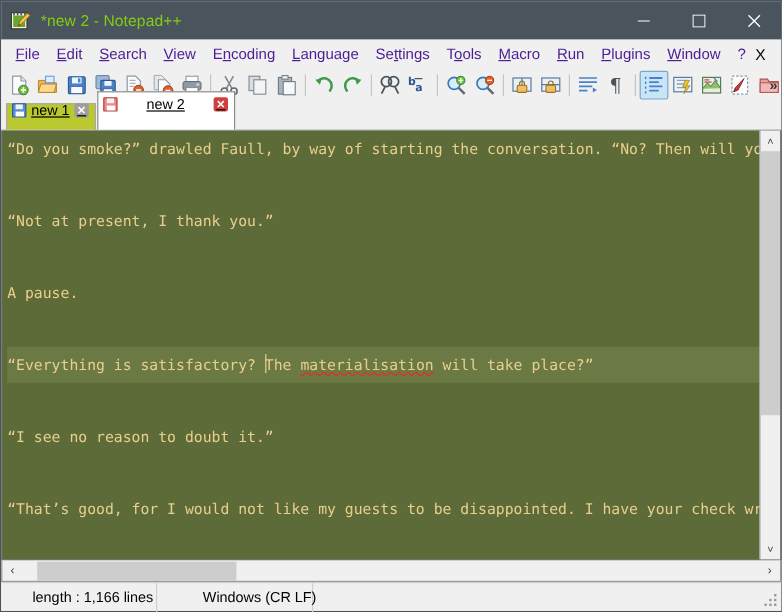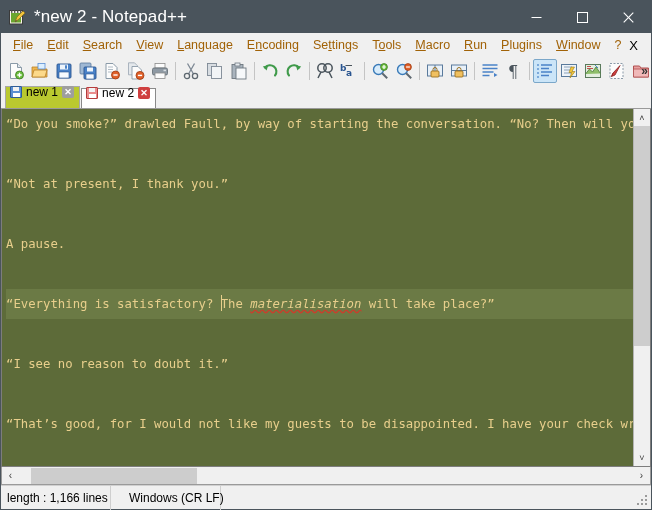--- a/index.html
+++ b/index.html
@@ -31,22 +31,22 @@
     flex: none;
     position: relative;
   }
   .title-icon {
     width: 18px; height: 18px;
     margin-left: 7px; margin-right: 8px;
     position: relative;
     flex: none;
   }
   .title-text {
-    color: #ffffff;
-    font-size: 17px;
+    color: #84cc16;
+    font-size: 13px;
     letter-spacing: 0.1px;
     white-space: nowrap;
   }
   .win-controls {
     position: absolute;
     right: 0; top: 0;
     height: 32px;
     display: flex;
   }
   .win-btn {
@@ -61,21 +61,21 @@
     background: #f0f0f0;
     display: flex;
     align-items: center;
     flex: none;
     padding-left: 5px;
     border-bottom: 0px solid #dcdcdc;
     position: relative;
   }
   .menu-item {
     font-size: 12.5px;
-    color: #a16207;
+    color: #4c1d95;
     padding: 3px 7px 3px 7px;
     white-space: nowrap;
     line-height: 15px;
   }
   .menu-item u { text-decoration: underline; }
   .menu-close-x {
     position: absolute;
     right: 8px;
     font-size: 13px;
     color: #000;
@@ -129,26 +129,28 @@
     display: flex;
     align-items: center;
     padding: 0 5px 12px 4px;
     font-size: 12px;
     color: #000;
     margin-right: 1px;
     border: 1px solid #a8a8a8;
     border-bottom: none;
     position: relative;
     white-space: nowrap;
+    text-decoration: underline;
   }
   .tab.inactive { background: #bac92f; }
   .tab.active {
     background: #ffffff;
-    height: 20px;
+    height: 32px;
     border-color: #8a8a8a;
+    gap: 20px;
   }
   .tab-label { margin: 0 4px; }
   .floppy {
     width: 12px; height: 12px;
     flex: none;
     position: relative;
     border-radius: 1px;
   }
   .floppy.blue  { background: #5b8fd4; border: 1px solid #2f5c96; }
   .floppy.red   { background: #e98c8c; border: 1px solid #b43c3c; }
@@ -212,21 +214,20 @@
     display: inline-block;
     width: 0;
     border-left: 1px solid #e8cf8c;
     height: 16px;
     vertical-align: -3px;
     margin: 0 -1px 0 0;
   }
   .misspell {
     text-decoration: underline wavy #cf3a2a;
     text-decoration-skip-ink: none;
-    font-style: italic;
   }
 
   
   .vscroll {
     width: 17px;
     background: #f0f0f0;
     border-left: 1px solid #b4b4b4;
     flex: none;
     position: relative;
     display: flex;
@@ -286,20 +287,21 @@
     border-top: 1px solid #d0d0d0;
     position: relative;
   }
   .sb-cell {
     height: 24px;
     display: flex;
     align-items: center;
     padding: 0 8px;
     white-space: nowrap;
     border-right: 1px solid #cfcfcf;
+    margin-left: 20px;
   }
   .sb-cell.first  { width: 110px; padding-left: 6px; }
   .sb-cell.pos    { width: 262px; }
   .sb-cell.eol    { width: 110px; justify-content: flex-start; padding-left: 18px; }
   .sb-cell.enc    { width: 90px; padding-left: 12px; }
   .sb-cell.ins    { flex: 1 1 auto; padding-left: 12px; border-right: none; }
   .sb-grip {
     position: absolute;
     right: 2px; bottom: 2px;
     width: 12px; height: 12px;
@@ -347,22 +349,22 @@
           </svg>
       </div>
     </div>
   </div>
 
   <div class="menubar">
     <div class="menu-item"><u>F</u>ile</div>
     <div class="menu-item"><u>E</u>dit</div>
     <div class="menu-item"><u>S</u>earch</div>
     <div class="menu-item"><u>V</u>iew</div>
+    <div class="menu-item">E<u>n</u>coding</div>
     <div class="menu-item"><u>L</u>anguage</div>
-    <div class="menu-item">E<u>n</u>coding</div>
     <div class="menu-item">Se<u>t</u>tings</div>
     <div class="menu-item">T<u>o</u>ols</div>
     <div class="menu-item"><u>M</u>acro</div>
     <div class="menu-item"><u>R</u>un</div>
     <div class="menu-item"><u>P</u>lugins</div>
     <div class="menu-item"><u>W</u>indow</div>
     <div class="menu-item">?</div>
     <div class="menu-close-x">X</div>
   </div>
 

